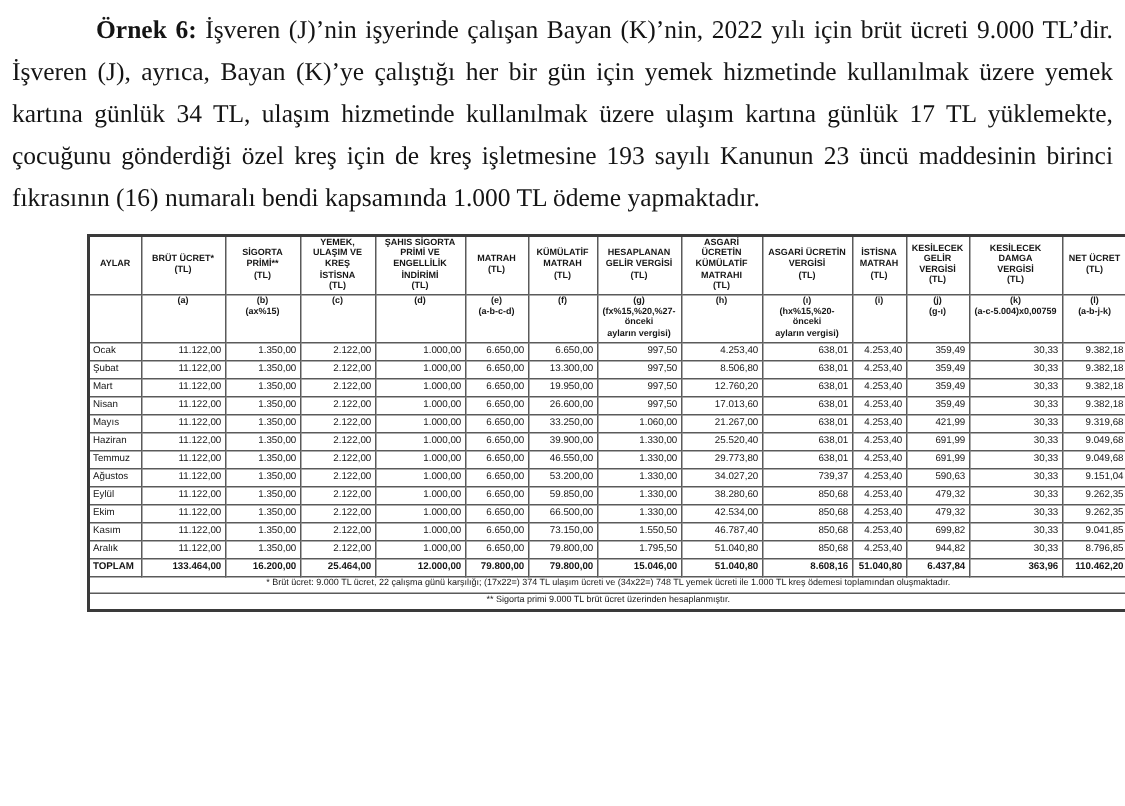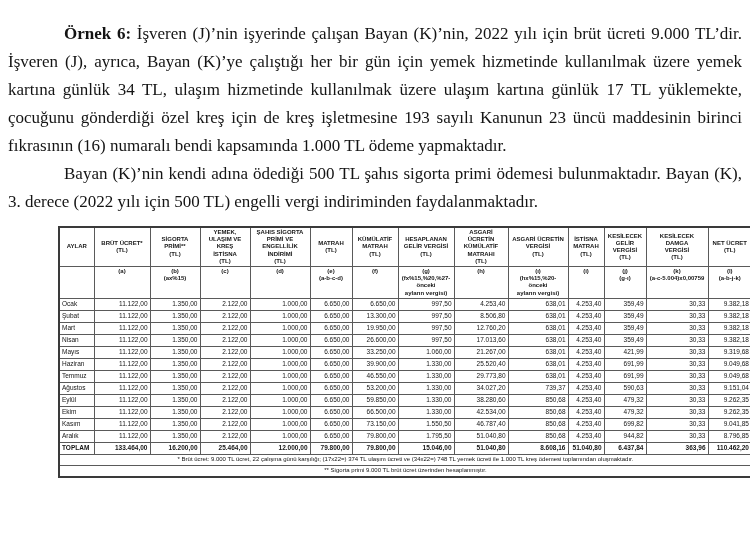--- a/index.html
+++ b/index.html
@@ -3,21 +3,21 @@
 <meta charset="utf-8">
 <style>
   html,body{margin:0;padding:0;}
   body{
     width:750px;height:537px;
     background:#ffffff;
     font-family:"Liberation Serif", serif;
     color:#111;
     overflow:hidden;
   }
-  .doc{padding:20px 8px 0 8px;border-radius:22px;}
+  .doc{padding:6px 8px 0 8px;border-radius:22px;}
   .para{
     margin:0;
     font-size:17px;
     line-height:28px;
     text-align:justify;
     text-indent:56px;
     color:#141414;
   }
   .para b{font-weight:bold;}
   .tbl-wrap{margin:10px 0 0 50px;width:694px;}
@@ -63,21 +63,20 @@
     height:8px;
     border-left:2px solid #3a3a3a;
     border-right:2px solid #3a3a3a;
   }
 </style>
 </head>
 <body>
 
 <div class="doc">
   <p class="para"><b>Örnek 6:</b><span> İşveren (J)’nin işyerinde çalışan Bayan (K)’nin, 2022 yılı için brüt ücreti 9.000 TL’dir. İşveren (J), ayrıca, Bayan (K)’ye çalıştığı her bir gün için yemek hizmetinde kullanılmak üzere yemek kartına günlük 34 TL, ulaşım hizmetinde kullanılmak üzere ulaşım kartına günlük 17 TL yüklemekte, çocuğunu gönderdiği özel kreş için de kreş işletmesine 193 sayılı Kanunun 23 üncü maddesinin birinci fıkrasının (16) numaralı bendi kapsamında 1.000 TL ödeme yapmaktadır.</span></p>
-  <p class="para">Bayan (K)’nin kendi adına ödediği 500 TL şahıs sigorta primi ödemesi bulunmaktadır. Bayan (K), 3. derece (2022 yılı için 500 TL) engelli vergi indiriminden faydalanmaktadır.</p>
 
   <div class="tbl-wrap">
     <table class="salary">
       <colgroup>
         <col style="width:35px">
           <col style="width:56px">
           <col style="width:50px">
           <col style="width:50px">
         <col style="width:60px">
           <col style="width:42px">

